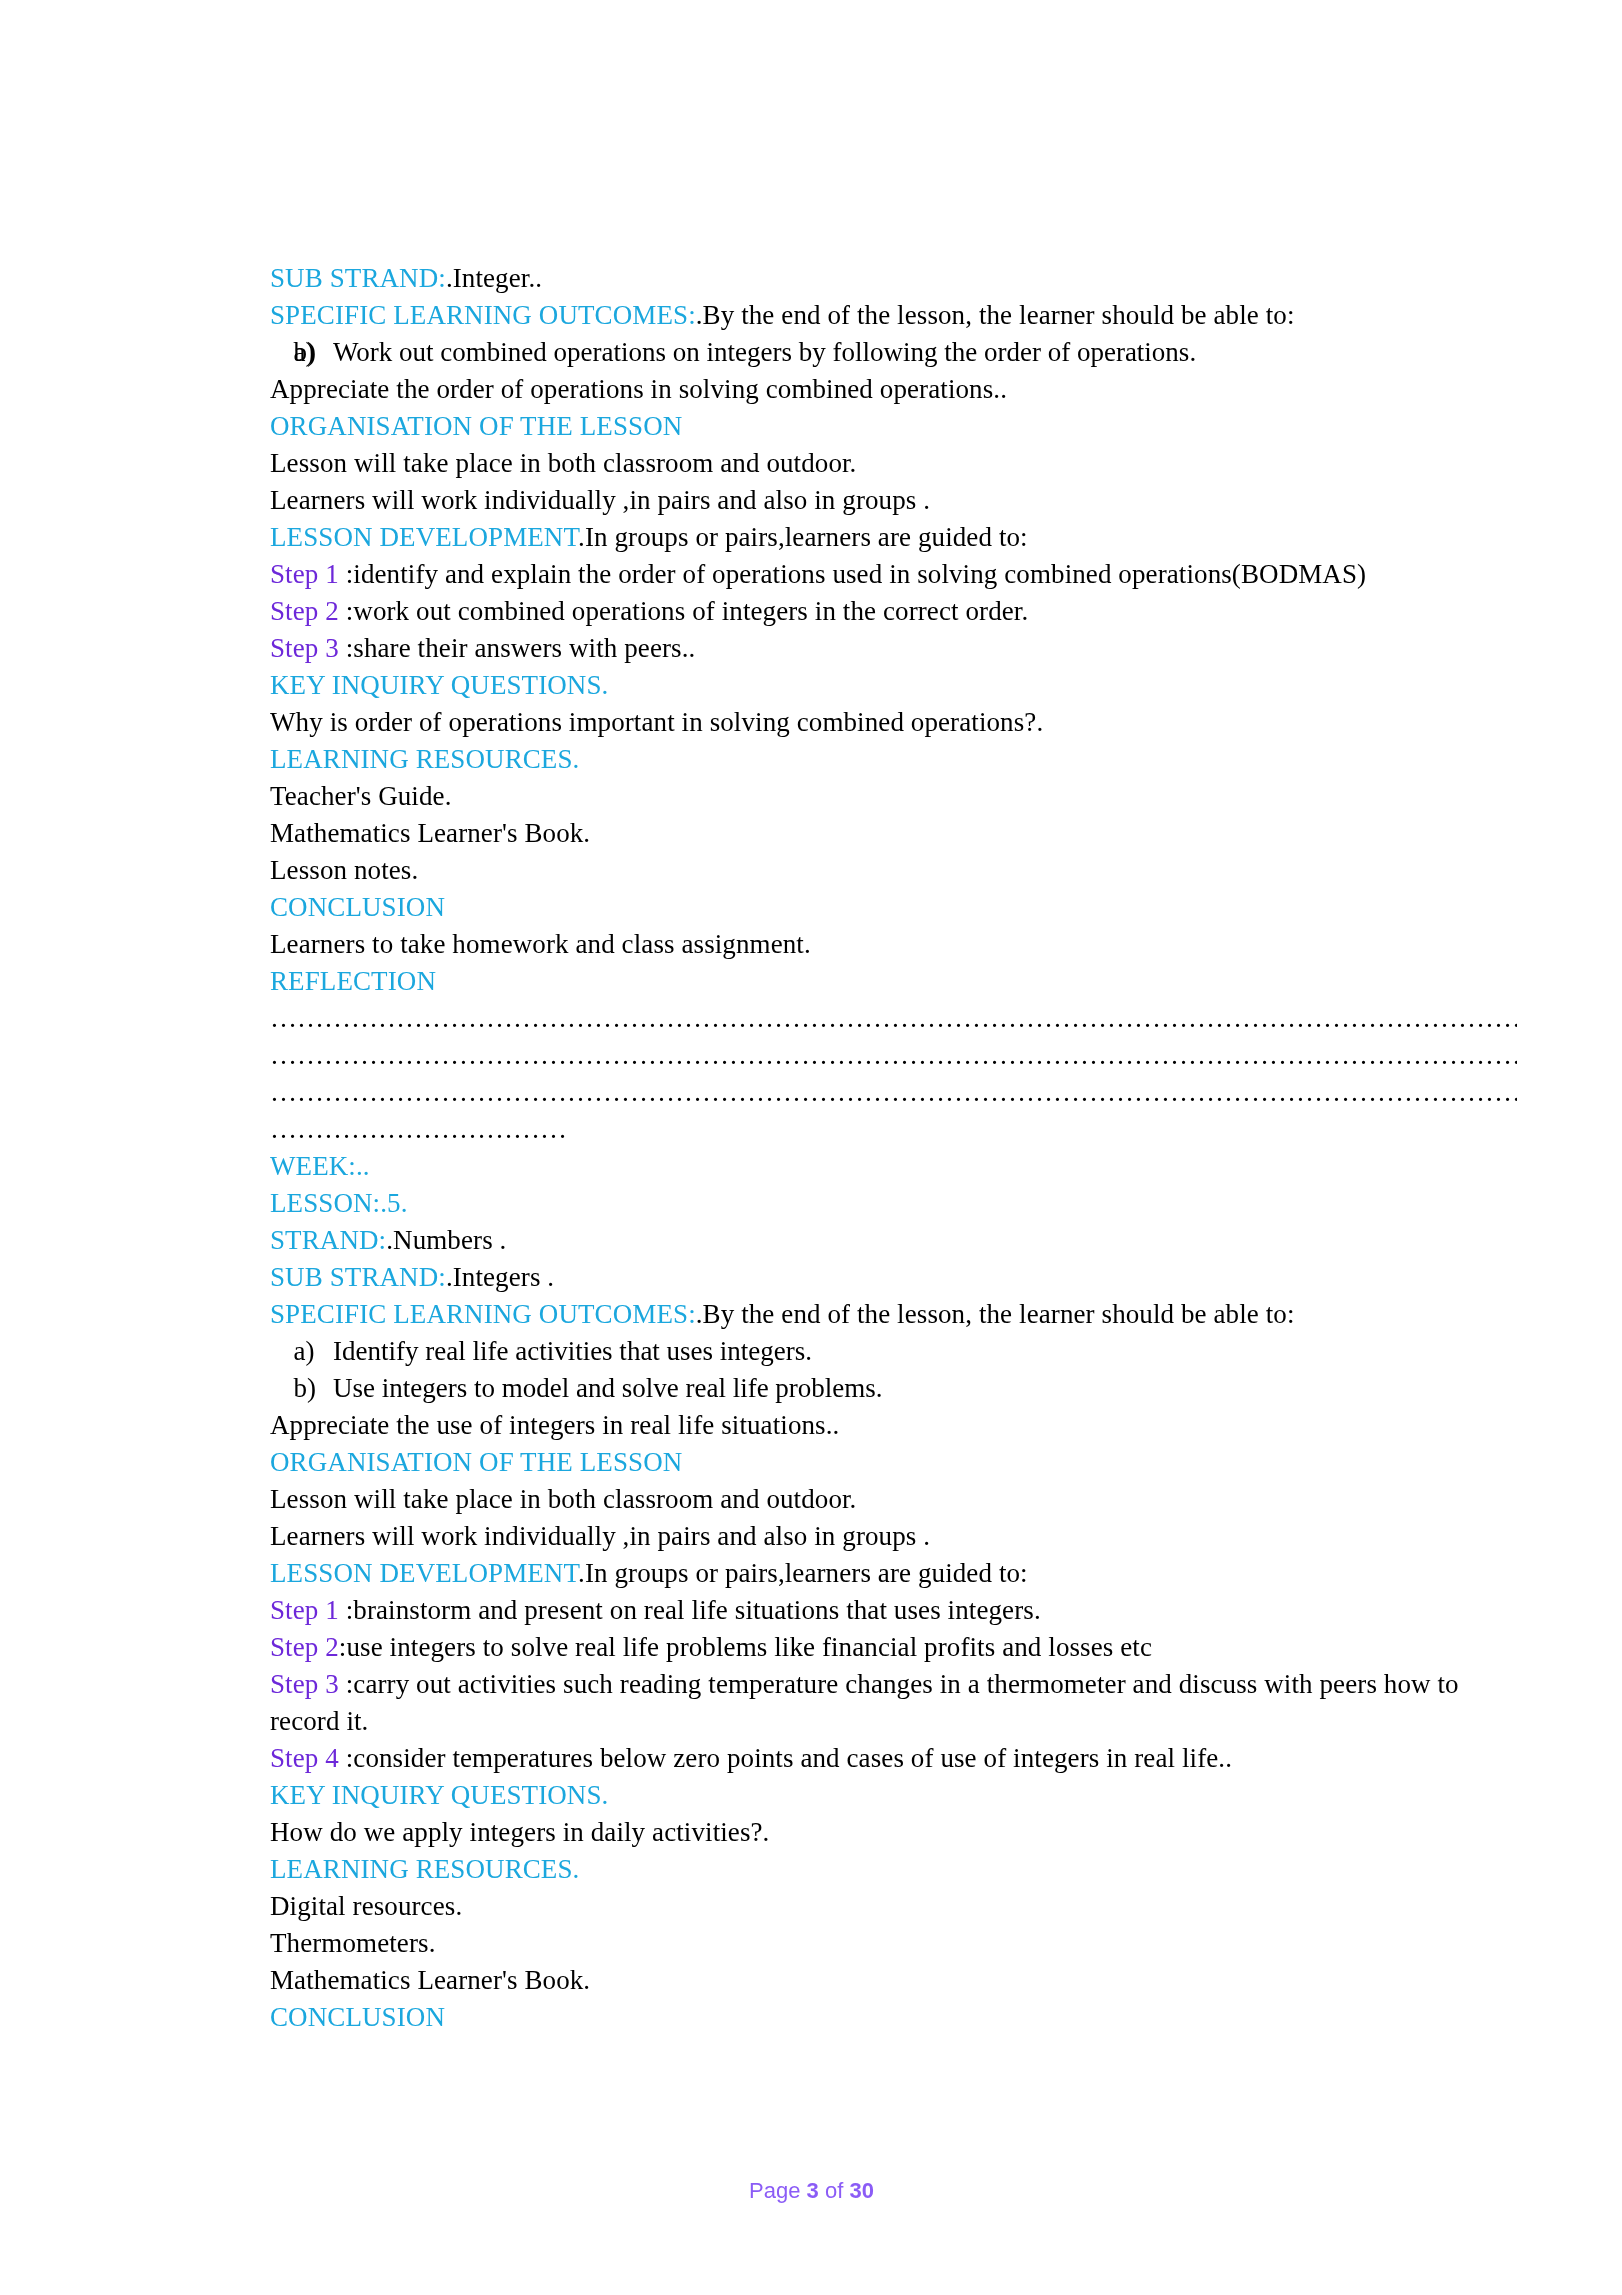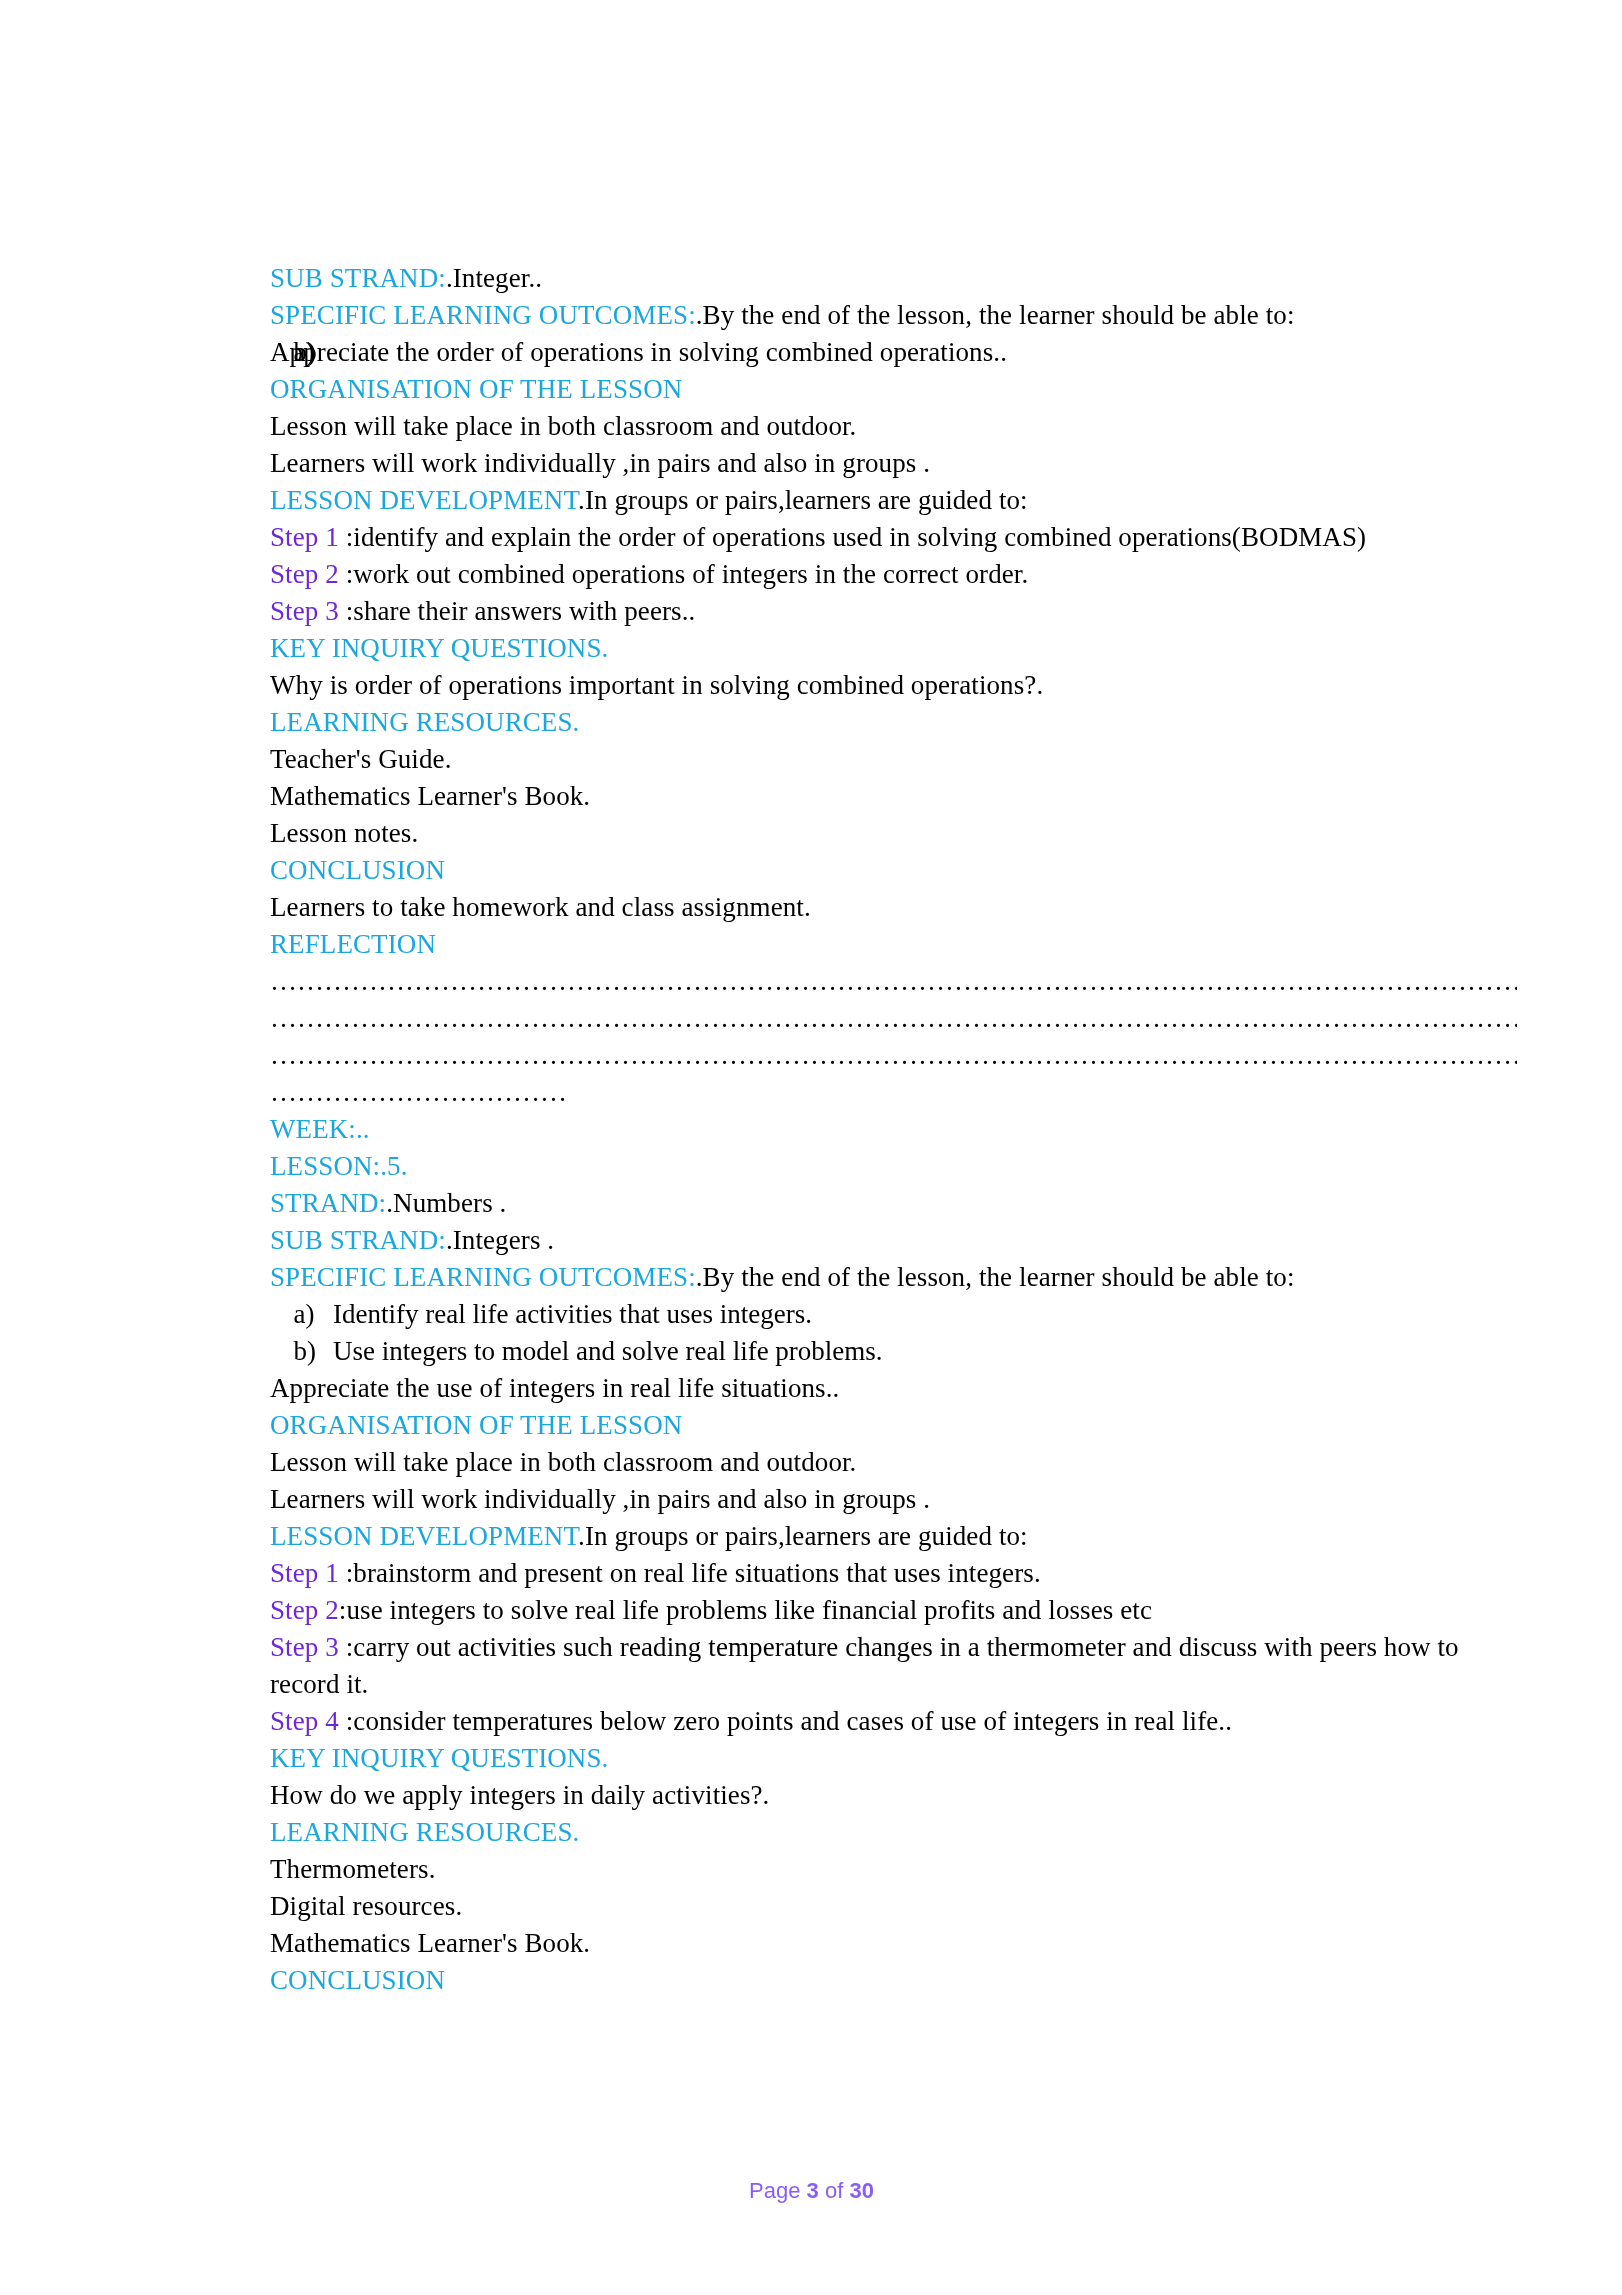--- a/index.html
+++ b/index.html
@@ -82,21 +82,21 @@
 <body>
 
 <div class="page">
   <div class="content">
 
     <div class="line"><span class="hdr">SUB STRAND:</span><span>.Integer..</span></div>
 
     <div class="line"><span class="hdr">SPECIFIC LEARNING OUTCOMES:</span><span>.By the end of the lesson, the learner should be able to:</span></div>
 
     <div class="list-item"><span class="marker">a)</span></div>
-    <div class="list-item"><span class="marker">b)</span></div>
+    <div class="list-item"><span class="marker">b)</span><span>Work out combined operations on integers by following the order of operations.</span></div>
 
     <div class="line">Appreciate the order of operations in solving combined operations..</div>
 
     <div class="line"><span class="hdr">ORGANISATION OF THE LESSON</span></div>
     <div class="line">Lesson will take place in both classroom and outdoor.</div>
     <div class="line">Learners will work individually ,in pairs and also in groups .</div>
 
     <div class="line"><span class="hdr">LESSON DEVELOPMENT</span><span>.In groups or pairs,learners are guided to:</span></div>
 
     <div class="line"><span class="step">Step 1 </span><span>:identify and explain the order of operations used in solving combined operations(BODMAS)</span></div>
@@ -145,22 +145,22 @@
 
     <div class="line"><span class="step">Step 1 </span><span>:brainstorm and present on real life situations that uses integers.</span></div>
     <div class="line"><span class="step">Step 2</span><span>:use integers to solve real life problems like financial profits and losses etc</span></div>
     <div class="line"><span class="step">Step 3 </span><span>:carry out activities such reading temperature changes in a thermometer and discuss with peers how to record it.</span></div>
     <div class="line"><span class="step">Step 4 </span><span>:consider temperatures below zero points and cases of use of integers in real life..</span></div>
 
     <div class="line"><span class="hdr">KEY INQUIRY QUESTIONS</span><span class="hdr">.</span></div>
     <div class="line">How do we apply integers in daily activities?.</div>
 
     <div class="line"><span class="hdr">LEARNING RESOURCES</span><span class="hdr">.</span></div>
+    <div class="line">Digital resources.</div>
     <div class="line">Thermometers.</div>
-    <div class="line">Digital resources.</div>
     <div class="line">Mathematics Learner's Book.</div>
 
     <div class="line"><span class="hdr">CONCLUSION</span></div>
 
   </div>
 
   <div class="footer">
     <span>Page </span><b>3</b><span> of </span><b>30</b>
   </div>
 </div>

